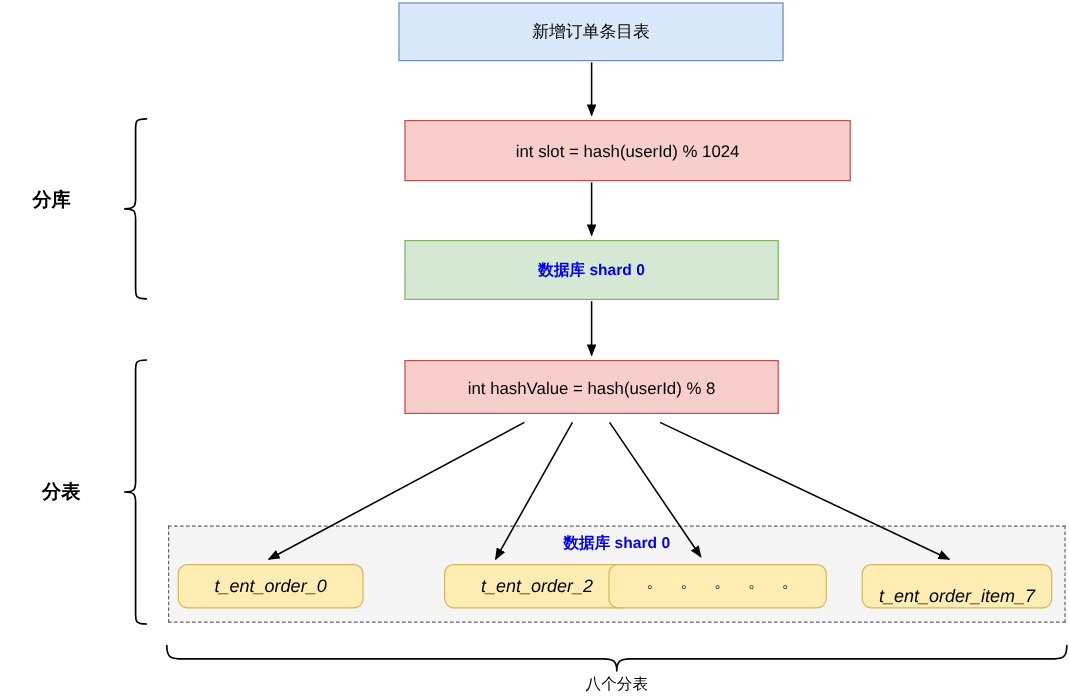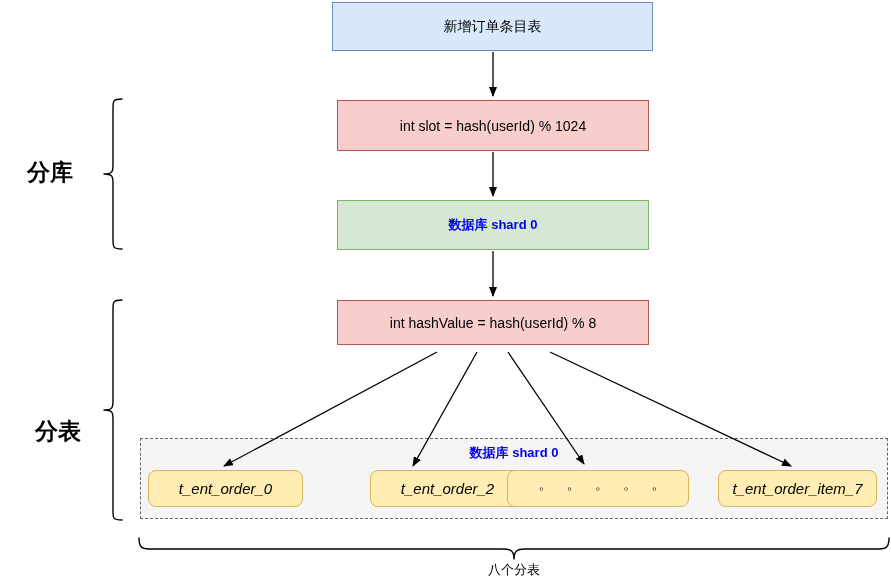--- a/index.html
+++ b/index.html
@@ -27,21 +27,21 @@
   }
   .node-entry {
     left: 332px; top: 2px; width: 321px; height: 49px;
     background: #dae8fc;
     border: 1px solid #6c8ebf;
   }
   .node-red {
     background: #f8cecc;
     border: 1px solid #b85450;
   }
-  .node-slot  { left: 337px; top: 100px; width: 312px; height: 51px; }
+  .node-slot  { left: 337px; top: 100px; width: 372px; height: 51px; }
   .node-hash  { left: 337px; top: 300px; width: 312px; height: 45px; }
   .node-green {
     left: 337px; top: 200px; width: 312px; height: 50px;
     background: #d5e8d4;
     border: 1px solid #82b366;
     color: #0000f0;
     font-weight: bold;
     font-size: 13px;
   }
   .shard-container {
@@ -70,29 +70,29 @@
     border-radius: 8px;
     font-size: 15px;
     color: #000000;
     top: 470px;
     height: 37px;
     font-style: italic;
   }
   .table-0 { left: 148px; width: 155px; }
   .table-1 { left: 322px; width: 155px; margin-left: 48px; }
   .table-dots { left: 507px; width: 182px; letter-spacing: 10px; text-indent: 10px; font-size: 13px; }
-  .table-3 { left: 718px; width: 159px; }
+  .table-3 { left: 718px; width: 159px; align-items: flex-end; }
   .side-label {
     position: absolute;
     font-weight: bold;
-    font-size: 23px;
+    font-size: 16px;
     color: #000000;
   }
   .side-label-db    { left: 27px; top: 157px; }
-  .side-label-table { left: 35px; top: 416px; }
+  .side-label-table { left: 35px; top: 400px; }
   .bottom-brace-label {
     position: absolute;
     left: 139px; top: 561px; width: 750px;
     text-align: center;
     font-size: 13px;
     color: #000000;
   }
   .overlay-svg {
     position: absolute;
     left: 0; top: 0;

